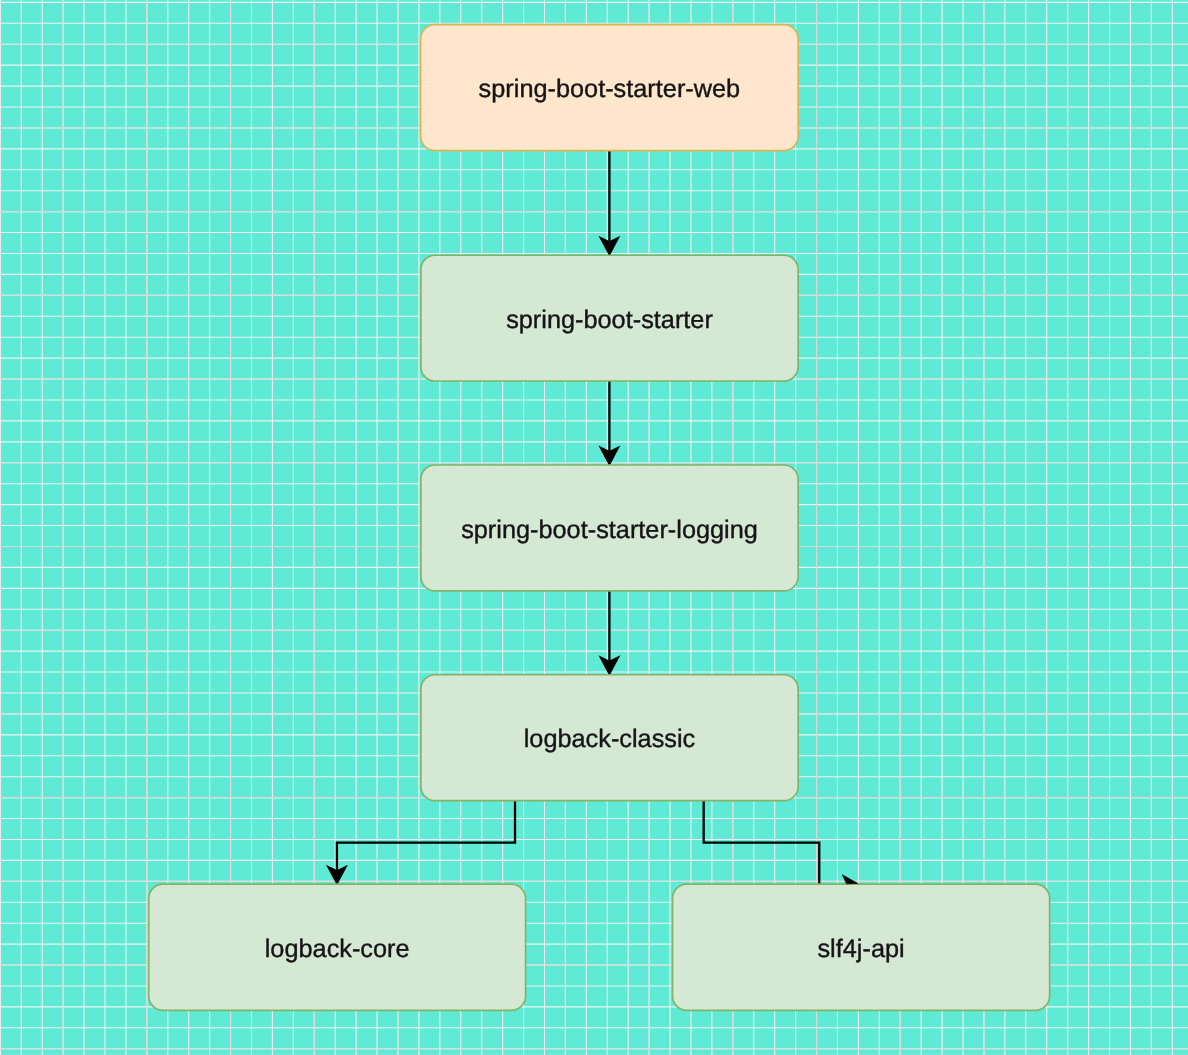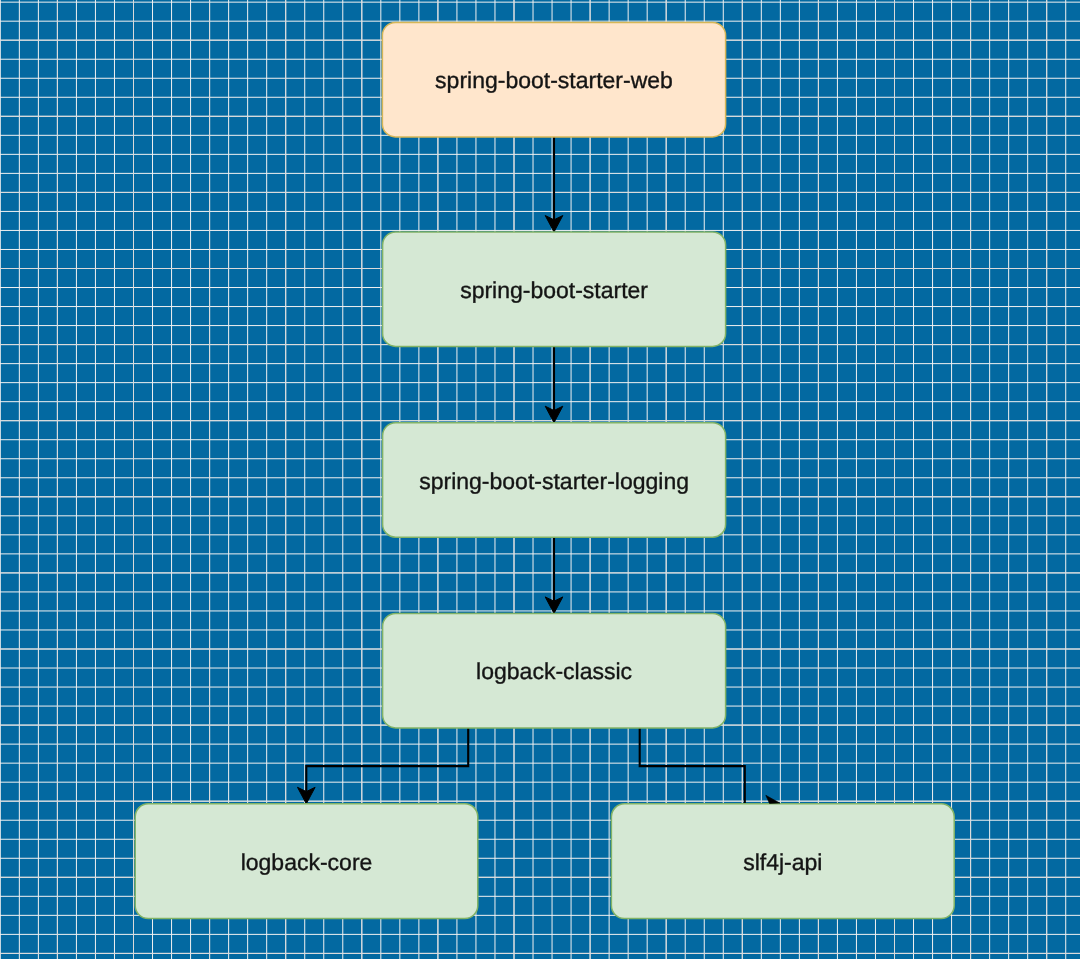--- a/index.html
+++ b/index.html
@@ -1,19 +1,19 @@
 <!DOCTYPE html>
 <html><head>
 <meta charset="utf-8">
 <title>Diagram</title>
 <style>
   html,body{margin:0;padding:0;background:#ffffff;}
   body{width:1080px;height:959px;overflow:hidden;
        font-family:"Liberation Sans", sans-serif;}
-  #canvas{position:relative;width:1080px;height:959px;background:#0369a1;}
+  #canvas{position:relative;width:1080px;height:959px;background:#5eead4;}
   #grid{position:absolute;left:0;top:0;width:1080px;height:959px;}
   #diagram{position:absolute;left:0;top:0;width:1080px;height:959px;transform:translateZ(0);}
   .nodelabel{font-family:"Liberation Sans", sans-serif;font-size:23px;fill:#141414;
              text-anchor:middle;-webkit-font-smoothing:antialiased;
              text-rendering:geometricPrecision;
              stroke:#141414;stroke-width:0.35px;paint-order:stroke fill;}
   #diagram{-webkit-font-smoothing:antialiased;}
   .nodebox{stroke-width:1.5;}
   .edgeline{fill:none;stroke:#000000;stroke-width:2.1;stroke-linecap:butt;stroke-linejoin:miter;}
   .arrowhead{fill:#000000;stroke:#000000;stroke-width:1;stroke-linejoin:miter;}

